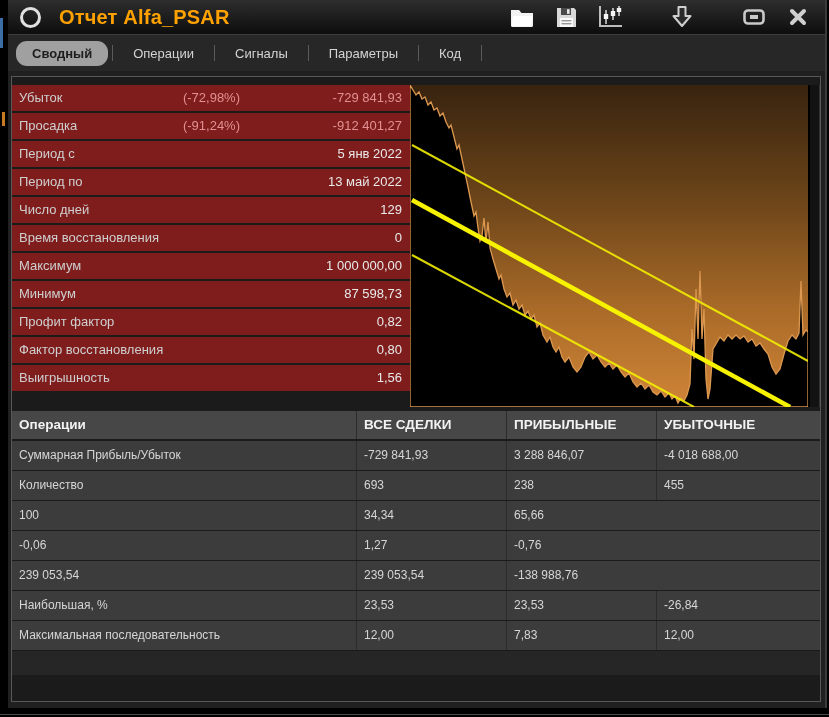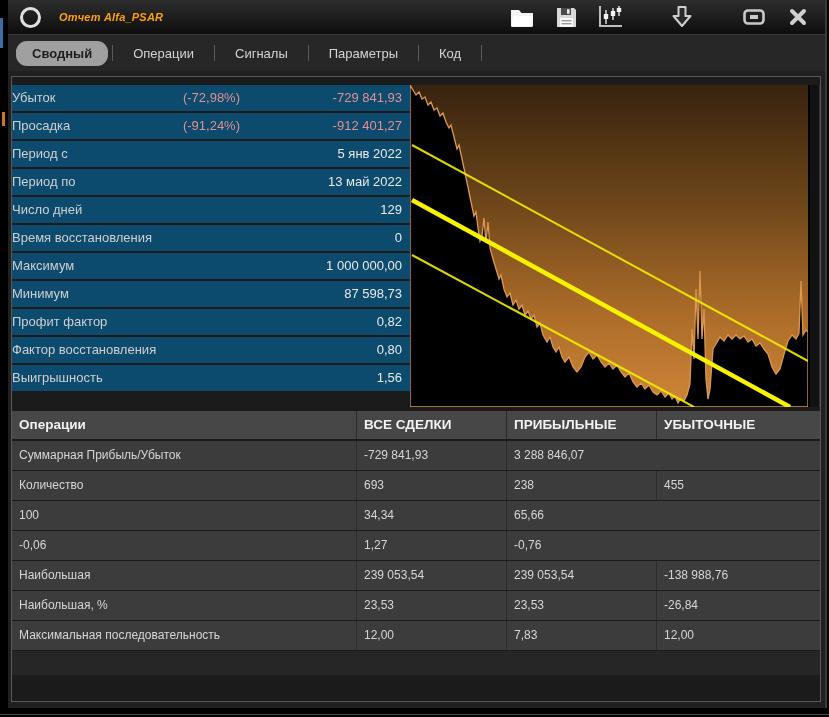--- a/index.html
+++ b/index.html
@@ -19,21 +19,21 @@
   
   .titlebar{
     height:34px;display:flex;align-items:center;
     background:linear-gradient(180deg,#2e2e2e 0%,#1a1a1a 60%,#0d0d0d 100%);
   }
   .ring-icon{
     width:15px;height:15px;border:3.5px solid #e0e0e0;border-radius:50%;
     margin-left:12px;flex:none;
   }
   .win-title{
-    margin-left:18px;color:#ffa200;font-size:11px;font-weight:bold;letter-spacing:.2px;font-style:italic;
+    margin-left:18px;color:#ffa200;font-size:20px;font-weight:bold;letter-spacing:.2px;
   }
   .tb-icons{margin-left:auto;display:flex;align-items:center;gap:18px;margin-right:14px;}
   .tb-btn{width:26px;height:22px;display:flex;align-items:center;justify-content:center;cursor:pointer;}
   .tb-btn svg{display:block;}
   .tb-gap{width:10px;}
 
   
   .tabbar{
     height:36px;background:#272727;display:flex;align-items:center;
     border-top:1px solid #3d3d3d;padding-left:8px;
@@ -47,22 +47,22 @@
   
   .content{
     position:absolute;left:3px;right:4px;top:76px;bottom:6px;
     border:1px solid #585858;background:#1b1b1b;box-sizing:border-box;overflow:hidden;
   }
   .upper{display:flex;margin-top:8px;height:322px;}
 
   
   .stats{width:398px;flex:none;}
   .stat-row{
-    height:26px;margin-bottom:2px;background:#0c4a6e;position:relative;
-    font-size:13px;line-height:26px;color:#cfcfcf;box-sizing:border-box;
+    height:26px;margin-bottom:2px;background:#7f1d1d;position:relative;
+    font-size:13px;line-height:26px;color:#cfcfcf;padding-left:7px;box-sizing:border-box;
   }
   .stat-mid{position:absolute;right:170px;top:0;color:#e29090;}
   .stat-val{position:absolute;right:8px;top:0;color:#e9e9e9;}
   .stat-val.pink{color:#e29090;}
 
   
   .chart-wrap{width:398px;flex:none;background:#000;position:relative;}
   .chart-wrap svg{display:block;}
   .gutter{flex:1;background:#121212;border-left:2px solid #000;border-right:1px solid #333;}
 
@@ -229,39 +229,39 @@
       <div class="trow thead">
         <div>Операции</div>
         <div>ВСЕ СДЕЛКИ</div>
         <div>ПРИБЫЛЬНЫЕ</div>
         <div>УБЫТОЧНЫЕ</div>
       </div>
       <div class="trow">
         <div>Суммарная Прибыль/Убыток</div>
         <div>-729 841,93</div>
         <div>3 288 846,07</div>
+        <div>-4 018 688,00</div>
       </div>
       <div class="trow">
         <div>Количество</div>
         <div>693</div>
         <div>238</div>
         <div>455</div>
       </div>
       <div class="trow">
         <div>100</div>
         <div>34,34</div>
         <div>65,66</div>
       </div>
       <div class="trow">
         <div>-0,06</div>
         <div>1,27</div>
         <div>-0,76</div>
       </div>
       <div class="trow">
-        <div>Наибольшая</div>
         <div>239 053,54</div>
         <div>239 053,54</div>
         <div>-138 988,76</div>
       </div>
       <div class="trow">
         <div>Наибольшая, %</div>
         <div>23,53</div>
         <div>23,53</div>
         <div>-26,84</div>
       </div>

